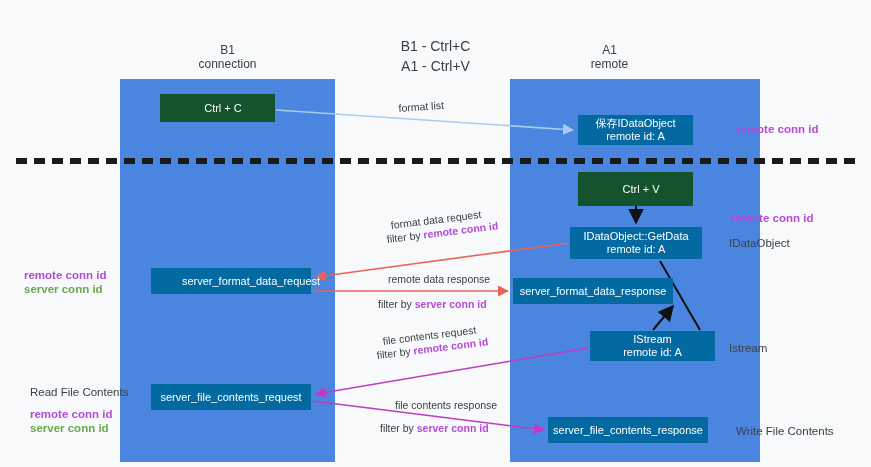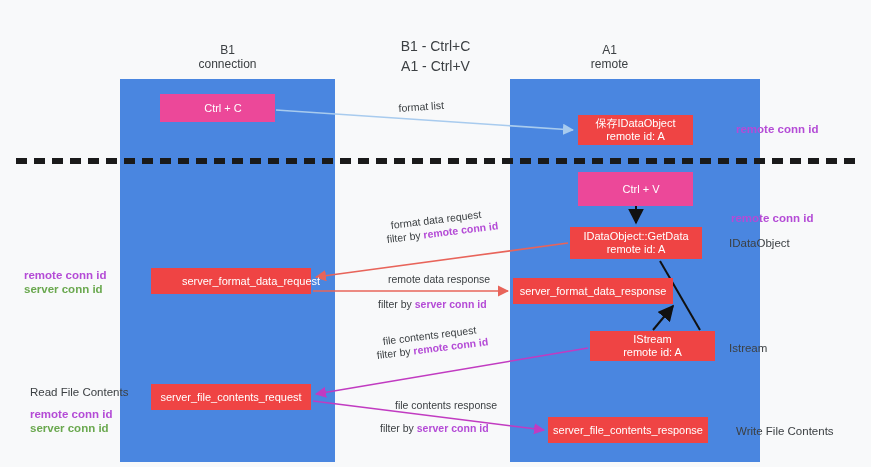--- a/index.html
+++ b/index.html
@@ -23,22 +23,22 @@
   .col-head .l2{display:block;}
 
   
   #title{position:absolute;left:0;top:8px;width:871px;text-align:center;font-size:14px;line-height:20px;color:#3c4043;margin-top:28px;}
   #title span{display:block;}
 
   
   .node{position:absolute;display:flex;align-items:center;justify-content:center;
         flex-direction:column;text-align:center;color:#ffffff;font-size:11px;line-height:13px;
         box-sizing:border-box;}
-  .node.green{background:#ec4899;padding-left:11px;}
-  .node.orange{background:#ef4444;}
+  .node.green{background:#14532d;padding-left:11px;}
+  .node.orange{background:#0369a1;}
   .node .sub{display:block;font-size:11px;line-height:13px;}
 
   #n-ctrlc{left:160px;top:94px;width:115px;height:28px;}
   #n-save{left:578px;top:115px;width:115px;height:30px;}
   #n-ctrlv{left:578px;top:172px;width:115px;height:34px;}
   #n-getdata{left:570px;top:227px;width:132px;height:32px;}
   #n-sfdreq{left:151px;top:268px;width:160px;height:26px;padding-left:40px;}
   #n-sfdres{left:513px;top:278px;width:160px;height:26px;}
   #n-istream{left:590px;top:331px;width:125px;height:30px;}
   #n-sfcreq{left:151px;top:384px;width:160px;height:26px;}

